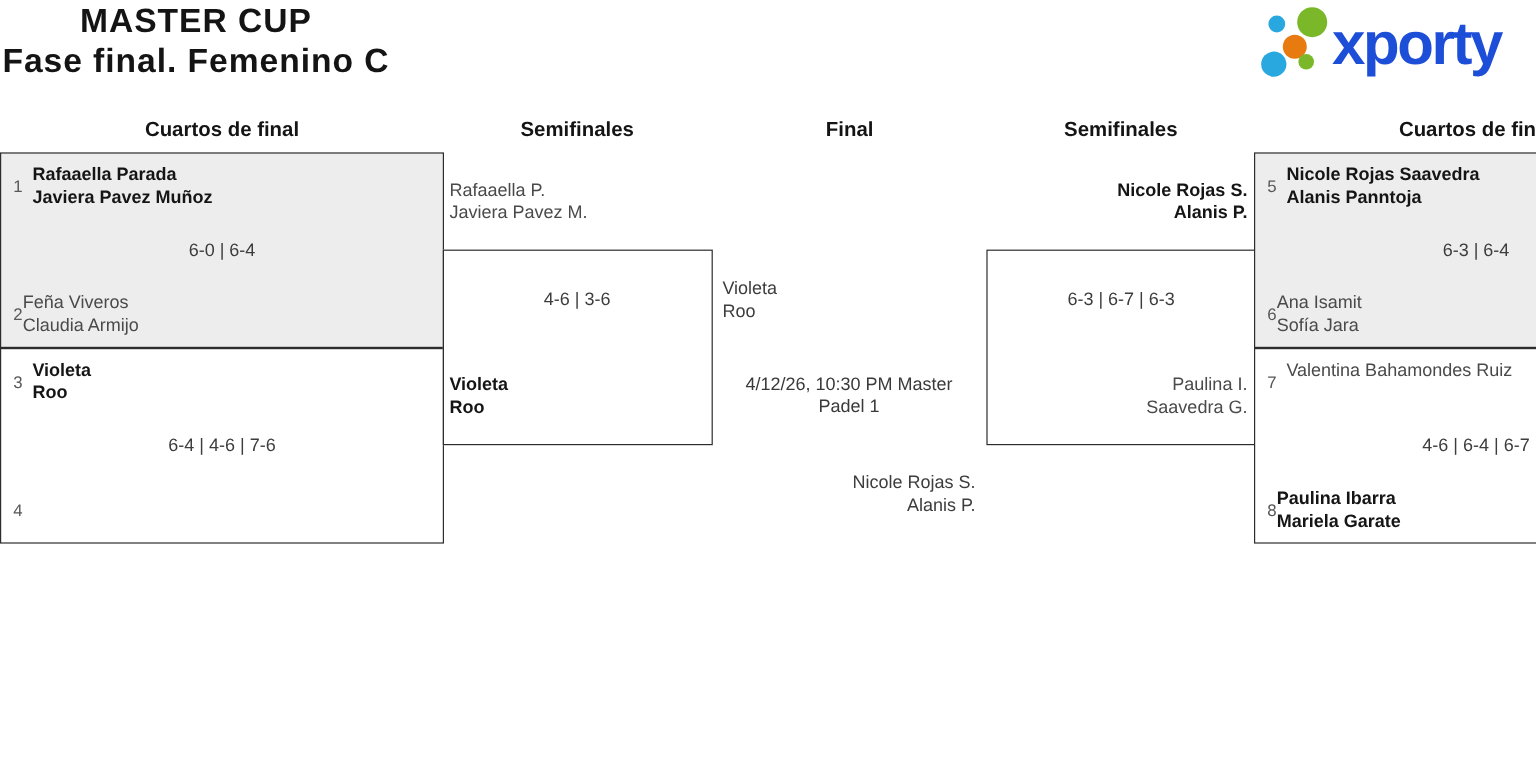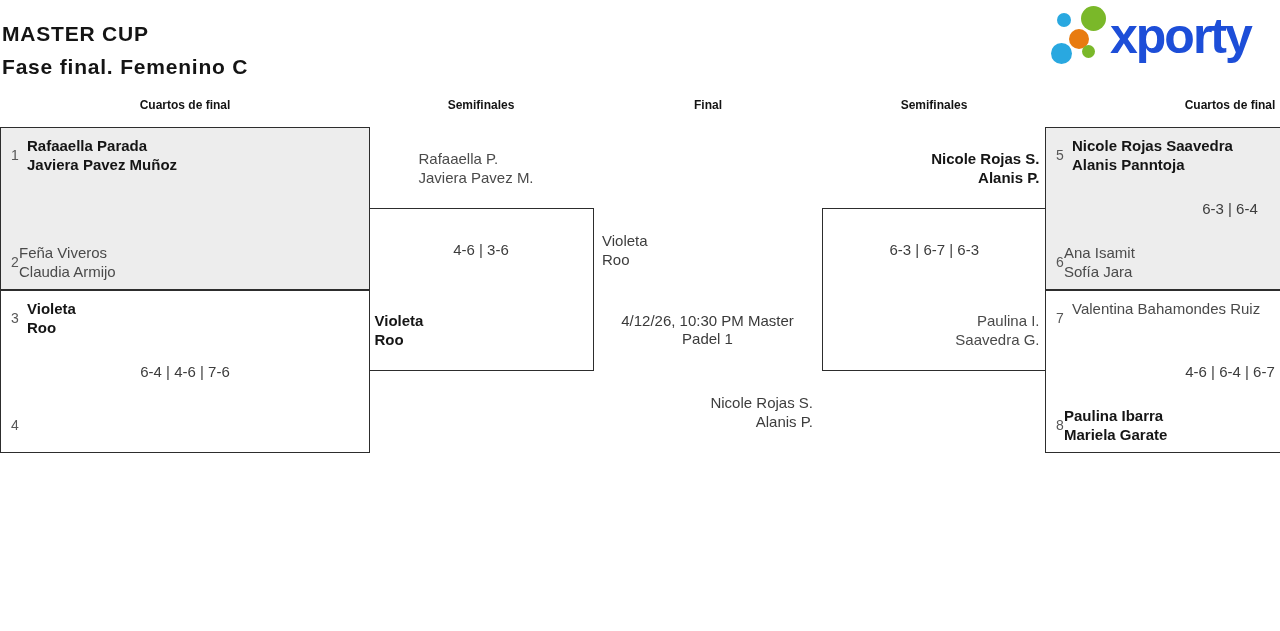--- a/index.html
+++ b/index.html
@@ -1,50 +1,50 @@
 <!DOCTYPE html>
 <html><head>
 <meta charset="utf-8">
 <style>
   html,body{margin:0;padding:0;background:#fff;}
   .page{position:relative;width:1280px;height:631px;overflow:hidden;background:#ffffff;
         font-family:"Liberation Sans",sans-serif;color:#151515;}
 
   
-  .title{position:absolute;left:2px;top:17px;font-size:21px;font-weight:bold;
-         line-height:33px;letter-spacing:0.8px;color:#141414;}
+  .title{position:absolute;left:2px;top:1px;font-size:28px;font-weight:bold;
+         line-height:33px;letter-spacing:0.8px;color:#141414;text-align:center;}
 
   
   .dot{position:absolute;border-radius:50%;}
   .logo-text{position:absolute;left:1110px;top:7px;font-size:50px;font-weight:bold;
              letter-spacing:-2px;color:#1d4ed8;}
 
   
-  .round-header{position:absolute;top:98px;font-size:12px;font-weight:bold;
+  .round-header{position:absolute;top:98px;font-size:17px;font-weight:bold;
                 text-align:center;color:#141414;white-space:nowrap;}
 
   
   .box{position:absolute;box-sizing:border-box;border:1.5px solid #2d2d2d;background:#fff;}
   .box.shaded{background:#ededed;}
 
   .seed{position:absolute;left:5px;width:18px;text-align:center;
         font-size:14px;line-height:19px;color:#575757;}
   .team{position:absolute;font-size:15px;line-height:19px;white-space:nowrap;}
   .winner{font-weight:bold;color:#151515;}
   .loser{font-weight:normal;color:#4a4a4a;}
   .score{position:absolute;left:0;right:0;text-align:center;font-size:15px;
          line-height:17px;color:#3d3d3d;white-space:nowrap;}
 
   .q-team-top{left:26px;top:8px;}
   .q-seed-top{top:18px;}
   .q-score{top:72px;}
   .q-team-bottom{left:18px;top:115px;}
   .q-seed-bottom{top:125px;}
 
-  .s-team-top{top:-60px;margin-left:44px;}
+  .s-team-top{top:-60px;}
   .s-score{top:32px;}
   .s-team-bottom{top:102px;}
   .align-left{left:5px;text-align:left;}
   .align-right{right:6px;text-align:right;}
 
   
   .final-team-top{position:absolute;left:602px;top:231px;font-size:15px;line-height:19px;color:#3d3d3d;}
   .final-schedule{position:absolute;left:605px;top:312px;width:205px;text-align:center;
                   font-size:15px;line-height:18px;color:#3a3a3a;}
   .final-team-bottom{position:absolute;left:593px;top:393px;width:220px;text-align:right;
@@ -74,20 +74,21 @@
   <div class="round-header" style="left:594px;width:228px;">Final</div>
   <div class="round-header" style="left:822px;width:224px;">Semifinales</div>
   <div class="round-header" style="left:1045px;width:370px;">Cuartos de final</div>
 
   <div class="box shaded" style="left:0;top:127px;width:370px;height:163px;">
     <div class="seed q-seed-top">1</div>
     <div class="team winner q-team-top">
       <div>Rafaaella Parada</div>
       <div>Javiera Pavez Muñoz</div>
     </div>
+    <div class="score q-score">6-0 | 6-4</div>
     <div class="seed q-seed-bottom">2</div>
     <div class="team loser q-team-bottom">
       <div>Feña Viveros</div>
       <div>Claudia Armijo</div>
     </div>
   </div>
 
   <div class="box" style="left:0;top:290px;width:370px;height:163px;">
     <div class="seed q-seed-top">3</div>
     <div class="team winner q-team-top">

